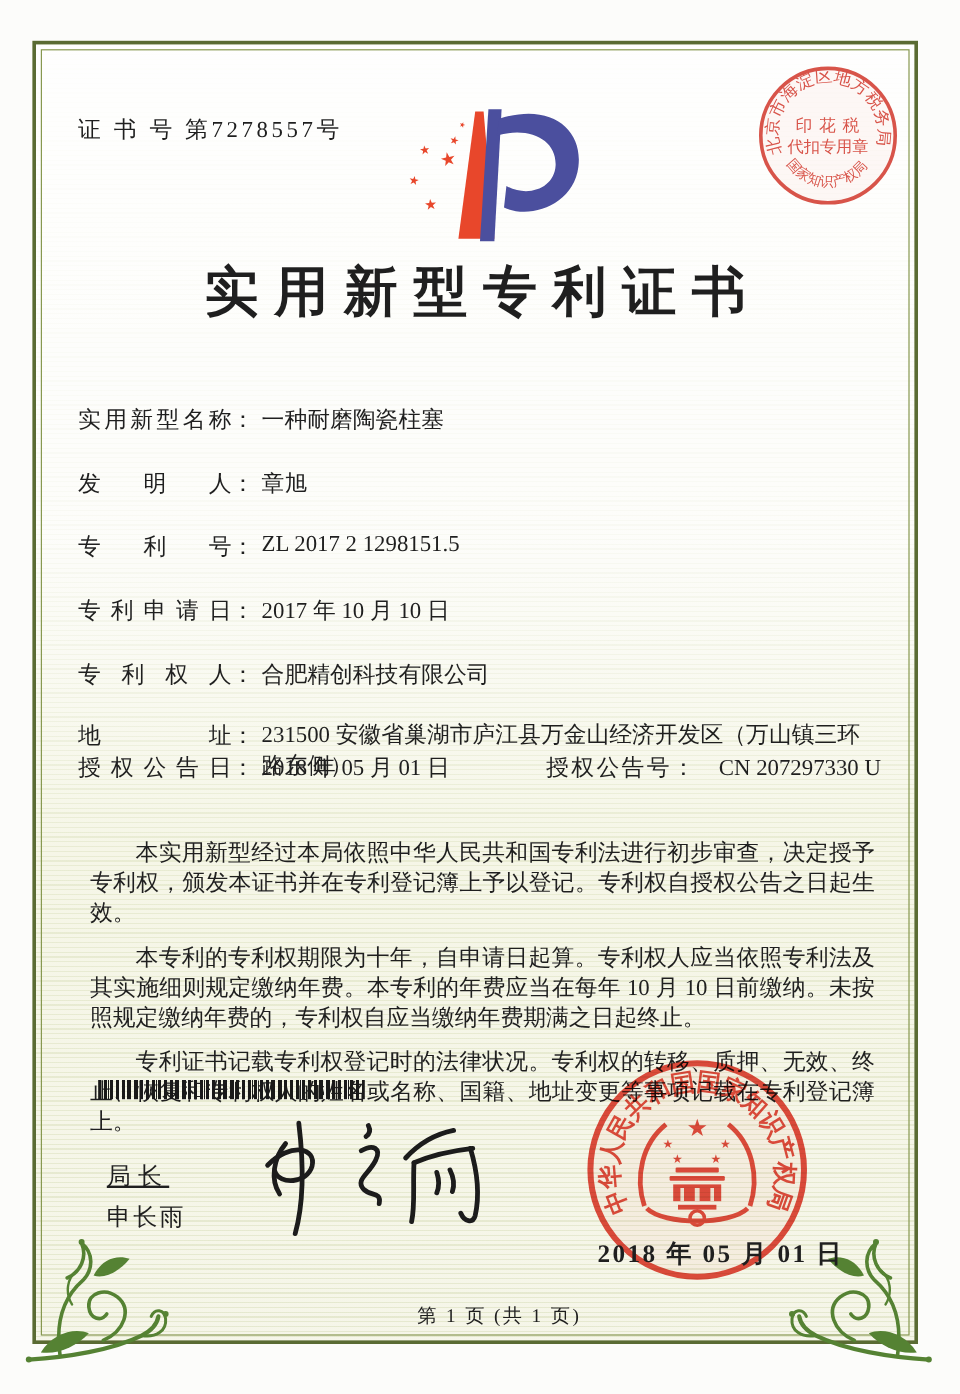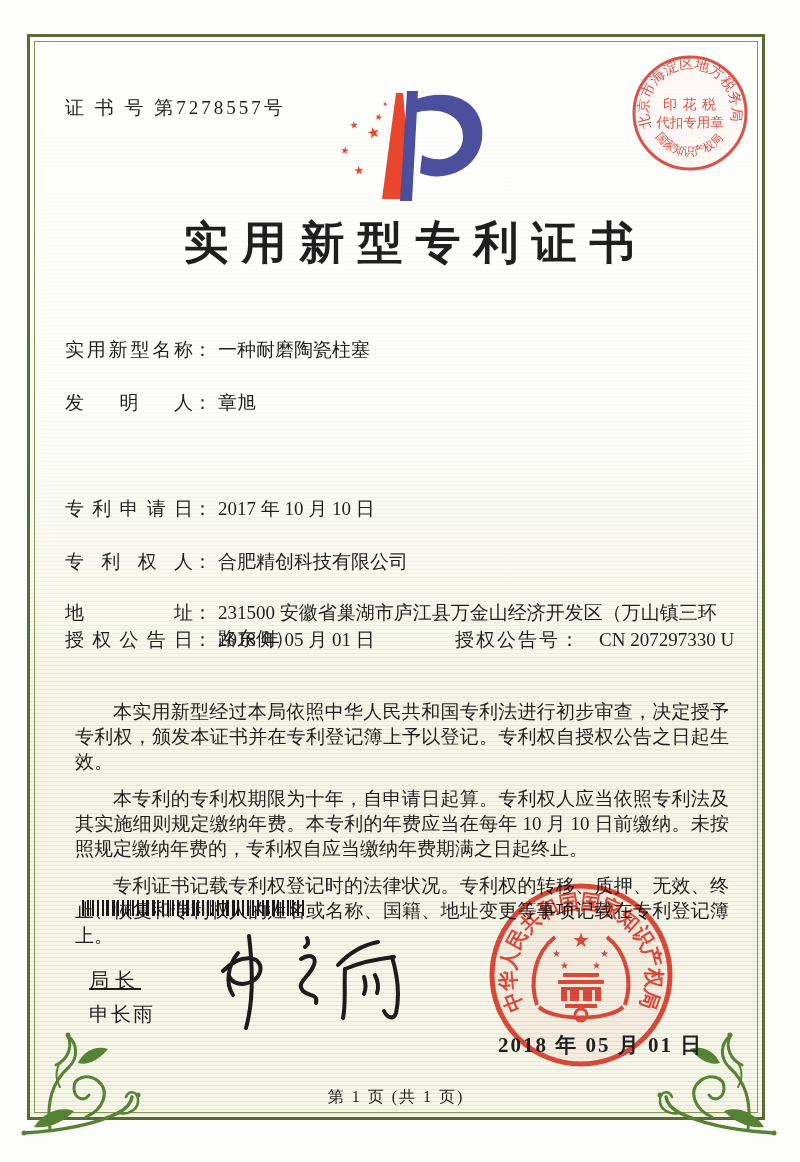--- a/index.html
+++ b/index.html
@@ -30,21 +30,20 @@
   .cert-no{
     left:35px;top:58px;
     font-size:19px;letter-spacing:3px;
   }
   .title{
     left:0;top:176px;width:100%;
     text-align:center;
     font-size:45px;font-weight:700;
     letter-spacing:13px;
     text-indent:13px;
-    margin-left:13px;
   }
   .frow{left:35px;font-size:19px;white-space:nowrap;}
   .flabel{
     display:inline-block;width:128px;
     text-align:justify;text-align-last:justify;
     vertical-align:top;
   }
   .fcolon{display:inline-block;vertical-align:top;}
   .fvalue{display:inline-block;margin-left:6px;vertical-align:top;}
   .fvalue.wrap{white-space:normal;width:505px;line-height:26px;font-family:Liberation Serif, serif;}
@@ -60,21 +59,21 @@
     left:52px;top:863px;width:222px;height:16px;
     background:
       repeating-linear-gradient(90deg,#191919 0 2px,transparent 2px 5px),
       repeating-linear-gradient(90deg,#191919 0 1px,transparent 1px 8px),
       repeating-linear-gradient(90deg,transparent 0 17px,#f4f4ec 17px 19px);
   }
   .officer-title{left:59px;top:930px;font-size:20px;letter-spacing:6px;text-decoration:underline;}
   .officer-name{left:59px;top:964px;font-size:20px;letter-spacing:2px;text-align:center;}
   .footer{
     left:0;top:1050px;width:100%;text-align:center;
-    font-size:16px;letter-spacing:2px;
+    font-size:16px;letter-spacing:2px;padding-left:20px;
   }
   .seal-date{
     left:468px;top:994px;
     font-size:21px;font-weight:600;letter-spacing:2px;
     z-index:6;
   }
   .stamp{mix-blend-mode:multiply;opacity:0.92;}
   .sig{z-index:5;}
   .ornament{z-index:4;}
 </style>
@@ -116,20 +115,23 @@
     <text x="62" y="76" text-anchor="middle" font-size="13.5" fill="#d6453a">代扣专用章</text>
   </svg>
 
   <div class="abs title">实用新型专利证书</div>
 
   <div class="abs frow" style="top:300px">
     <span class="flabel">实用新型名称</span><span class="fcolon">：</span><span class="fvalue">一种耐磨陶瓷柱塞</span>
   </div>
   <div class="abs frow" style="top:353px">
     <span class="flabel">发明人</span><span class="fcolon">：</span><span class="fvalue">章旭</span>
+  </div>
+  <div class="abs frow" style="top:406px">
+    <span class="flabel">专利号</span><span class="fcolon">：</span><span class="fvalue">ZL 2017 2 1298151.5</span>
   </div>
   <div class="abs frow" style="top:459px">
     <span class="flabel">专利申请日</span><span class="fcolon">：</span><span class="fvalue">2017 年 10 月 10 日</span>
   </div>
   <div class="abs frow" style="top:512px">
     <span class="flabel">专利权人</span><span class="fcolon">：</span><span class="fvalue">合肥精创科技有限公司</span>
   </div>
   <div class="abs frow" style="top:563px">
     <span class="flabel">地址</span><span class="fcolon">：</span><span class="fvalue wrap">231500 安徽省巢湖市庐江县万金山经济开发区（万山镇三环路东侧）</span>
   </div>

